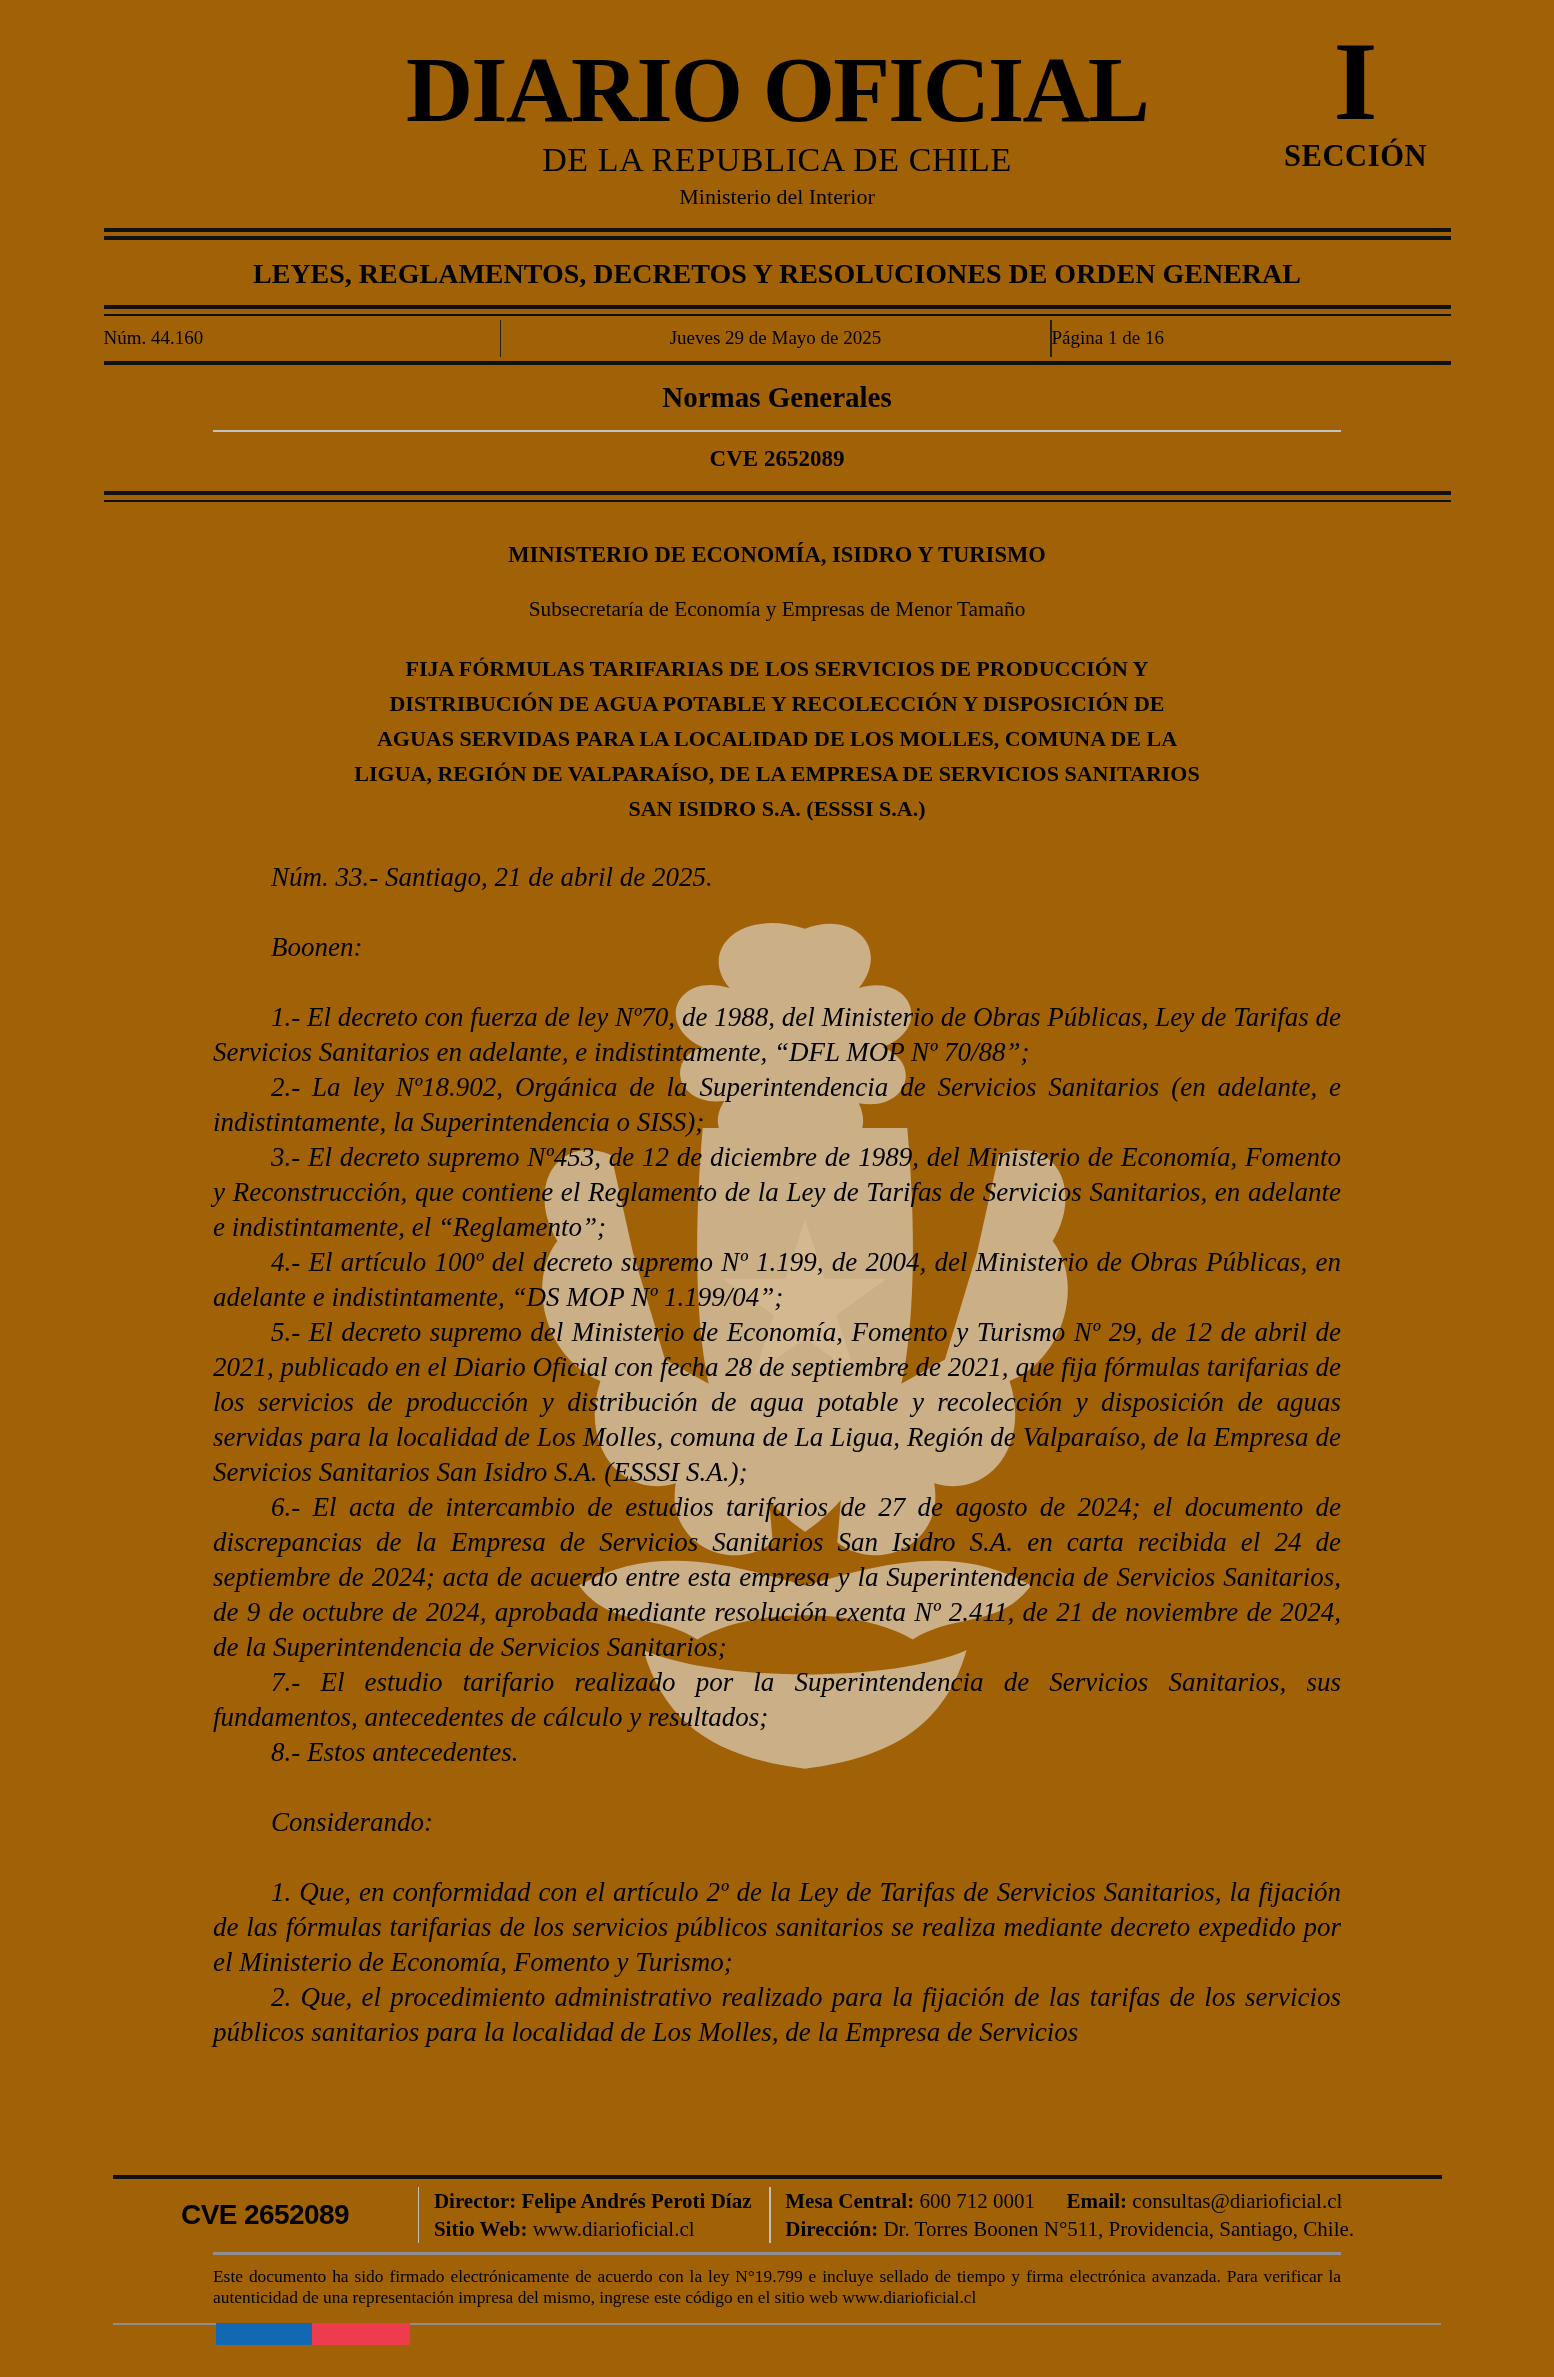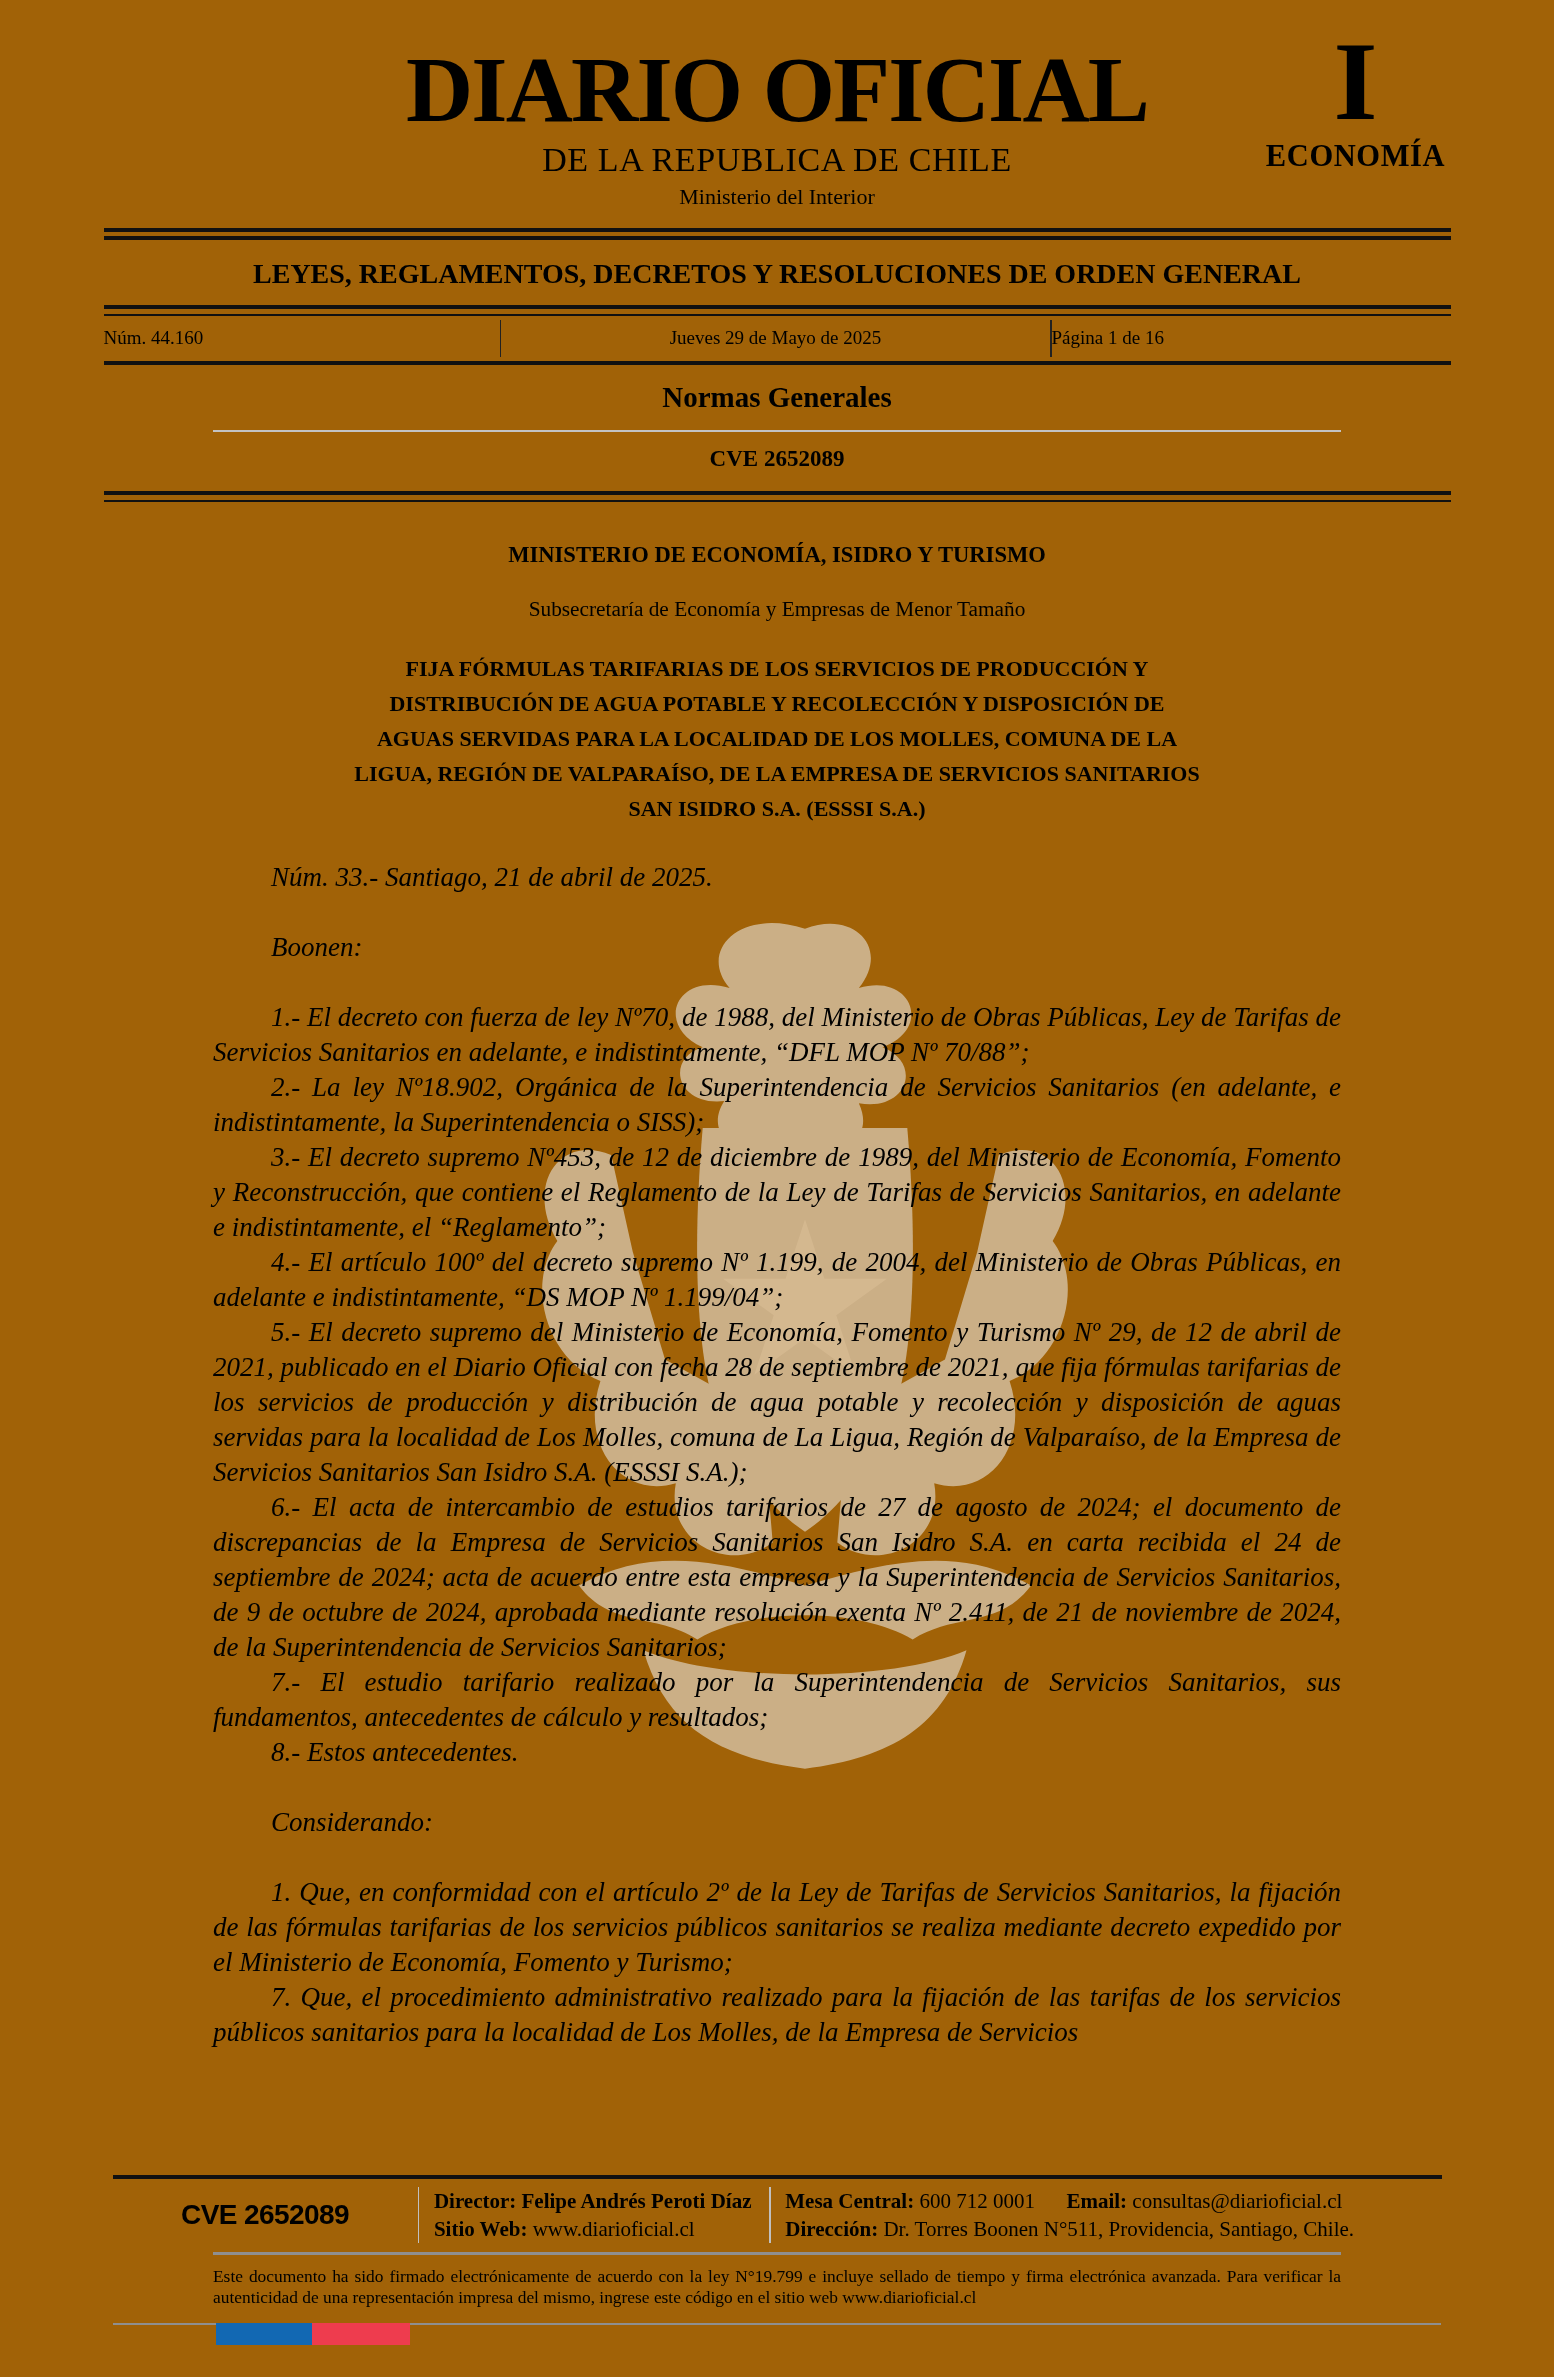--- a/index.html
+++ b/index.html
@@ -159,21 +159,21 @@
     </g>
     <polygon fill="#ffffff" points="300,300 318,355 376,355 329,389 347,444 300,410 253,444 271,389 224,355 282,355"></polygon>
   </svg>
 
   <header class="masthead">
     <div class="mast-title">DIARIO OFICIAL</div>
     <div class="mast-sub">DE LA REPUBLICA DE CHILE</div>
     <div class="mast-min">Ministerio del Interior</div>
     <div class="section-block">
       <div class="sec-num">I</div>
-      <div class="sec-label">ECONOMÍA</div>
+      <div class="sec-label">SECCIÓN</div>
     </div>
   </header>
 
   <div class="inner">
 
     <div class="rule r6" style="margin-top:18.3px;"></div>
     <div class="rule r6 mt7"></div>
 
     <div class="banner">LEYES, REGLAMENTOS, DECRETOS Y RESOLUCIONES DE ORDEN GENERAL</div>
 
@@ -216,21 +216,21 @@
       <p>1.- El decreto con fuerza de ley Nº70, de 1988, del Ministerio de Obras Públicas, Ley de Tarifas de Servicios Sanitarios en adelante, e indistintamente, “DFL MOP Nº 70/88”;</p>
       <p>2.- La ley Nº18.902, Orgánica de la Superintendencia de Servicios Sanitarios (en adelante, e indistintamente, la Superintendencia o SISS);</p>
       <p>3.- El decreto supremo Nº453, de 12 de diciembre de 1989, del Ministerio de Economía, Fomento y Reconstrucción, que contiene el Reglamento de la Ley de Tarifas de Servicios Sanitarios, en adelante e indistintamente, el “Reglamento”;</p>
       <p>4.- El artículo 100º del decreto supremo Nº 1.199, de 2004, del Ministerio de Obras Públicas, en adelante e indistintamente, “DS MOP Nº 1.199/04”;</p>
       <p>5.- El decreto supremo del Ministerio de Economía, Fomento y Turismo Nº 29, de 12 de abril de 2021, publicado en el Diario Oficial con fecha 28 de septiembre de 2021, que fija fórmulas tarifarias de los servicios de producción y distribución de agua potable y recolección y disposición de aguas servidas para la localidad de Los Molles, comuna de La Ligua, Región de Valparaíso, de la Empresa de Servicios Sanitarios San Isidro S.A. (ESSSI S.A.);</p>
       <p>6.- El acta de intercambio de estudios tarifarios de 27 de agosto de 2024; el documento de discrepancias de la Empresa de Servicios Sanitarios San Isidro S.A. en carta recibida el 24 de septiembre de 2024; acta de acuerdo entre esta empresa y la Superintendencia de Servicios Sanitarios, de 9 de octubre de 2024, aprobada mediante resolución exenta Nº 2.411, de 21 de noviembre de 2024, de la Superintendencia de Servicios Sanitarios;</p>
       <p>7.- El estudio tarifario realizado por la Superintendencia de Servicios Sanitarios, sus fundamentos, antecedentes de cálculo y resultados;</p>
       <p>8.- Estos antecedentes.</p>
       <p class="gap-both">Considerando:</p>
       <p>1. Que, en conformidad con el artículo 2º de la Ley de Tarifas de Servicios Sanitarios, la fijación de las fórmulas tarifarias de los servicios públicos sanitarios se realiza mediante decreto expedido por el Ministerio de Economía, Fomento y Turismo;</p>
-      <p>7. Que, el procedimiento administrativo realizado para la fijación de las tarifas de los servicios públicos sanitarios para la localidad de Los Molles, de la Empresa de Servicios</p>
+      <p>2. Que, el procedimiento administrativo realizado para la fijación de las tarifas de los servicios públicos sanitarios para la localidad de Los Molles, de la Empresa de Servicios</p>
     </div>
   </article>
 
   <footer class="footer">
     <div class="footer-rule"></div>
 
     <div class="footer-grid">
       <div class="f-cve">CVE 2652089</div>
       <div class="f-sep"></div>
       <div class="f-col f-col-1">

